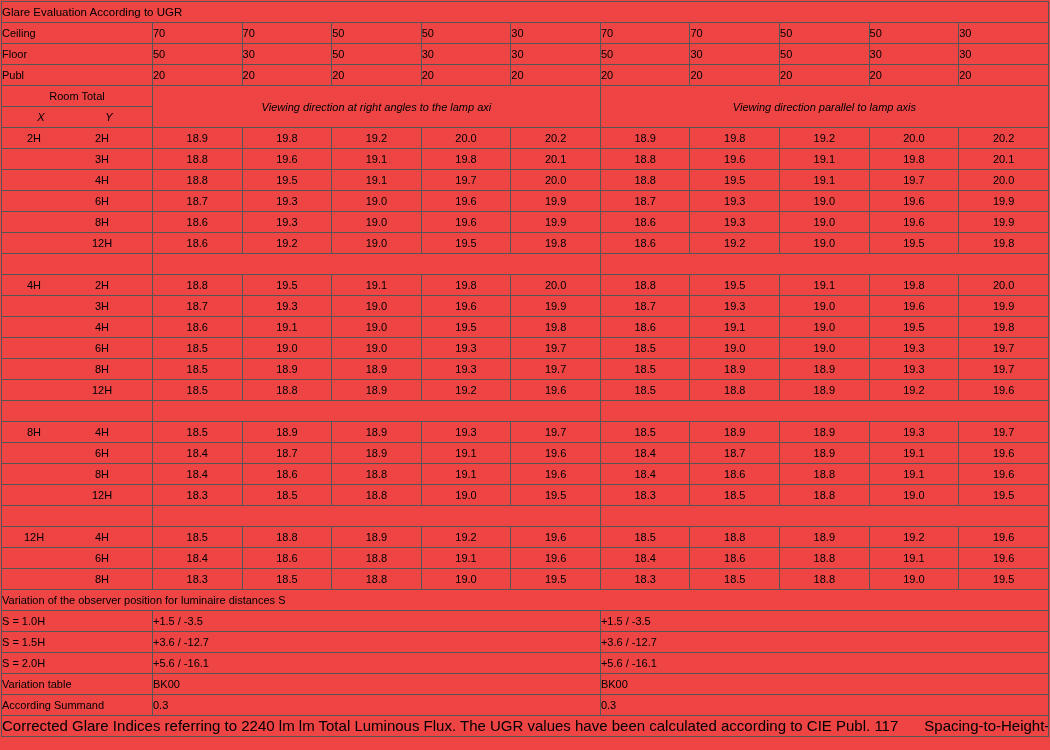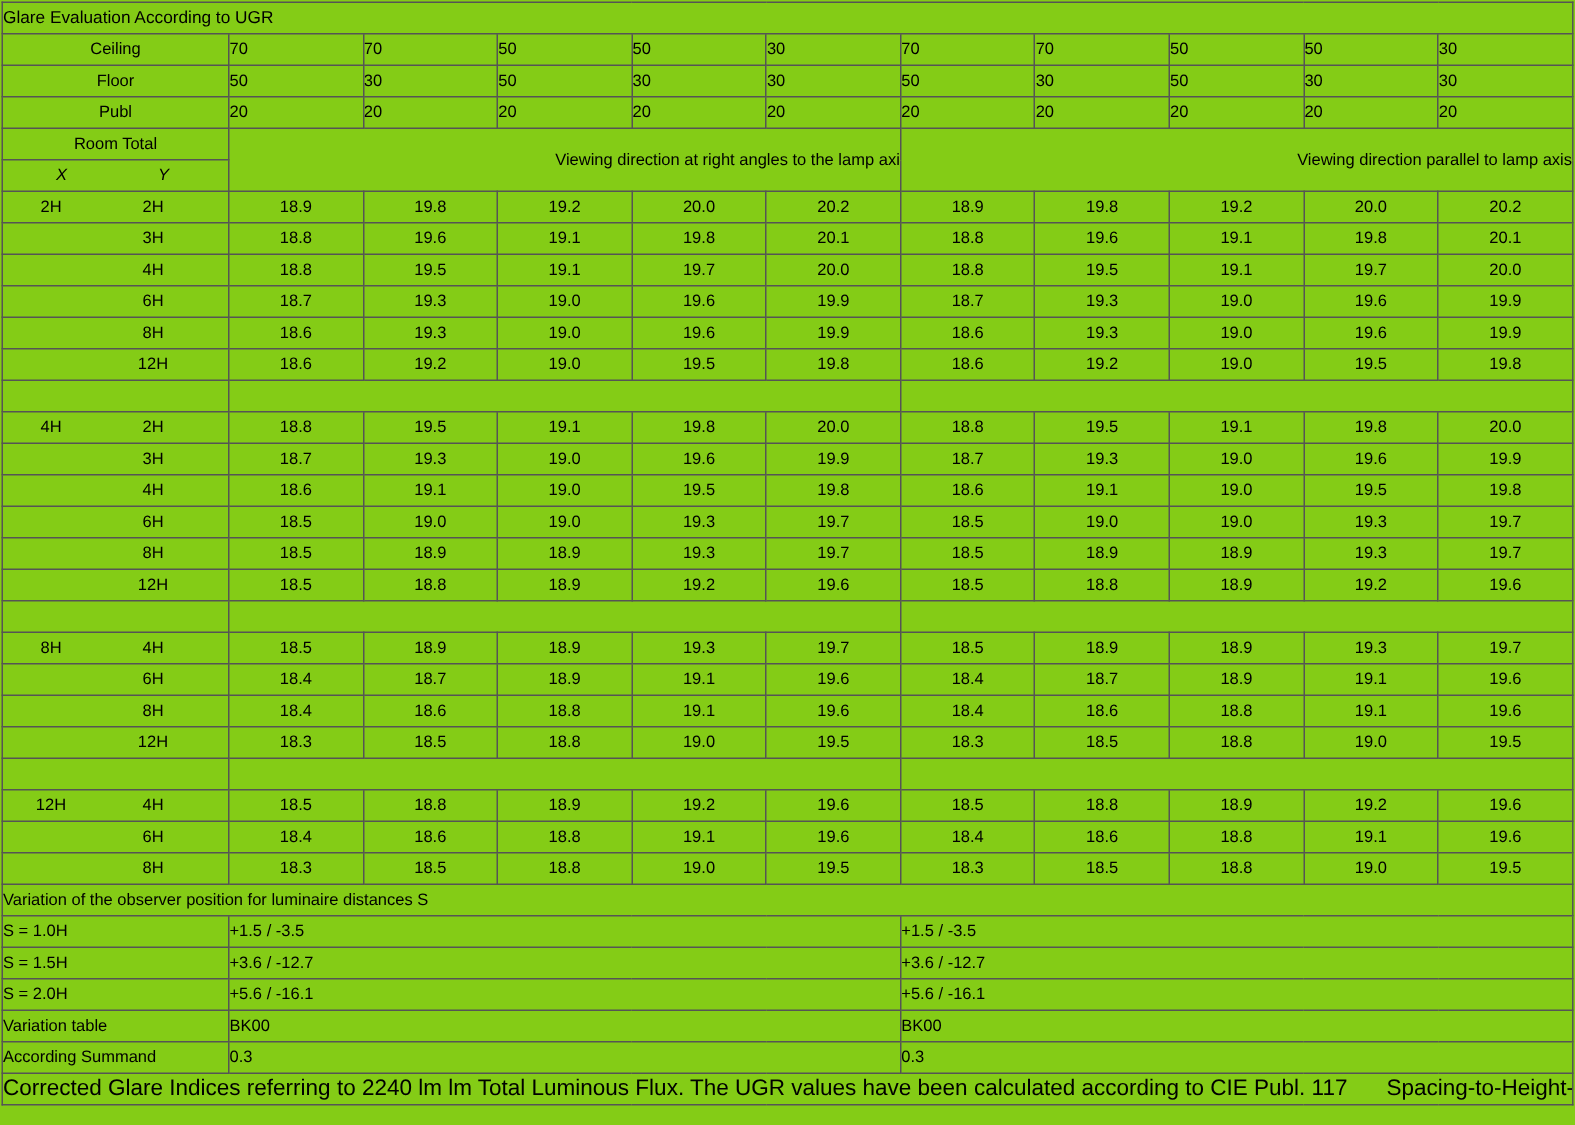--- a/index.html
+++ b/index.html
@@ -10,21 +10,21 @@
   body {
     font-family: "Liberation Sans", sans-serif;
     font-size: 11px;
     color: #000000;
   }
   #page {
     position: relative;
     width: 1050px;
     height: 750px;
     box-sizing: border-box;
-    background: #84cc16;
+    background: #ef4444;
     overflow: hidden;
   }
   table.ugr {
     border-collapse: collapse;
     table-layout: fixed;
     width: 1048px;
     margin: 1px;
     font-size: 11px;
   }
   table.ugr td, table.ugr th {
@@ -39,35 +39,36 @@
   }
   .title-cell {
     font-weight: bold;
     font-size: 11.5px;
     text-align: left;
     padding-left: 5px;
     height: 20px;
     line-height: 20px;
   }
   .rowlabel {
-    text-align: center;
+    text-align: left;
     padding-left: 5px;
   }
   .c {
     text-align: left;
   }
   .nb-b { border-bottom: none; }
   .nb-t { border-top: none; }
   .data-cell {
     text-align: center;
   }
   .group-head {
-    text-align: right;
+    text-align: center;
     height: 20px;
     line-height: 20px;
+    font-style: italic;
   }
   .roomsize-head {
     text-align: center;
   }
   .xy-head {
     text-align: center;
     font-style: italic;
   }
   .spacer-row td {
     height: 14px;

